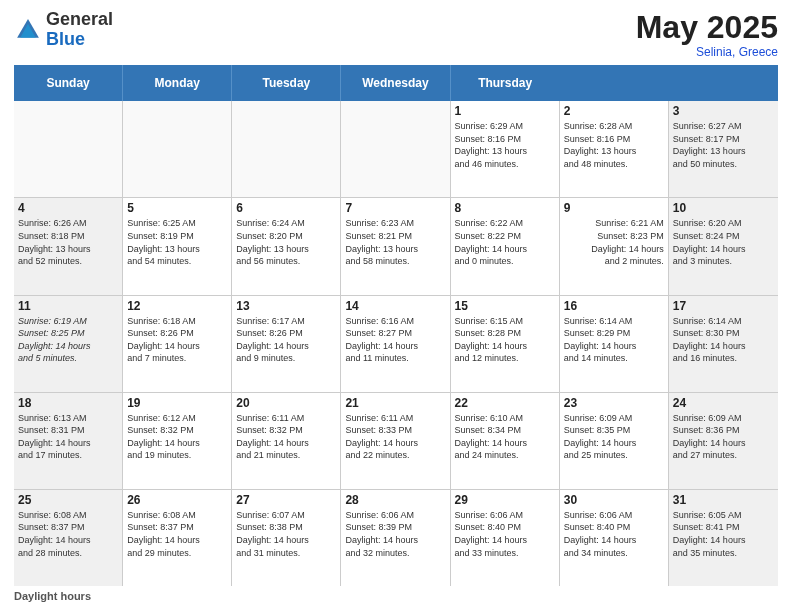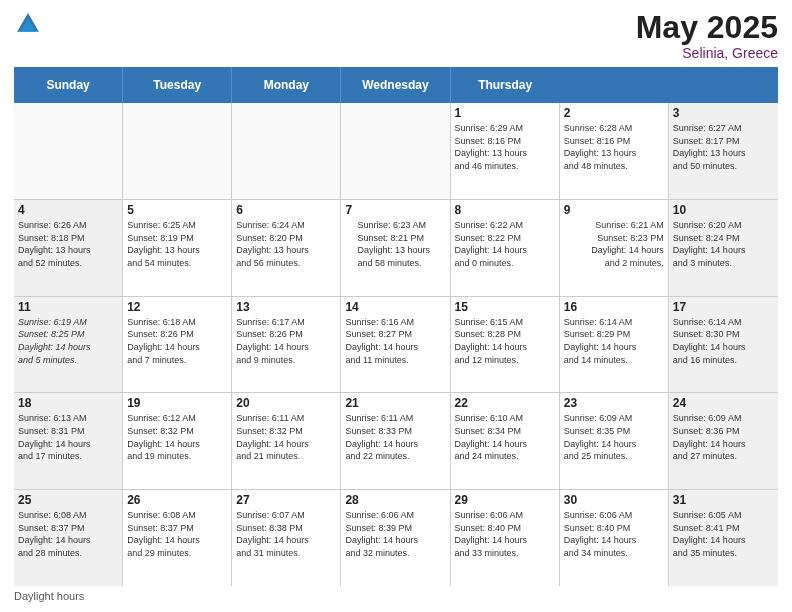--- a/index.html
+++ b/index.html
@@ -50,22 +50,22 @@
     .title-block {
       text-align: right;
     }
     .title-month {
       font-size: 32px;
       font-weight: bold;
       color: #222;
       line-height: 1.1;
     }
     .title-location {
-      font-size: 14px;
-      color: #701a75;
+      font-size: 12px;
+      color: #1d4ed8;
     }
     .calendar {
       flex: 1;
       display: flex;
       flex-direction: column;
     }
     .cal-header {
       display: grid;
       grid-template-columns: repeat(7, 1fr);
       background: #3375b5;
@@ -112,44 +112,49 @@
     .cell-info {
       font-size: 9px;
       color: #333;
       line-height: 1.4;
     }
     .footer-note {
       font-size: 11px;
       color: #555;
       margin-top: 4px;
       text-align: left;
+      font-weight: bold;
     }
   </style>
 </head>
 <body>
 
 <div class="container">
   <div class="header">
     <div class="logo">
       <svg class="logo-icon" viewBox="0 0 36 36">
         <polygon points="18,4 32,28 4,28" fill="#3375b5"></polygon>
         <polygon points="18,10 28,28 8,28" fill="#1a9ad7" opacity="0.7"></polygon>
       </svg>
+      <div class="logo-text">
+        <span class="logo-general">General</span>
+        <span class="logo-blue">Blue</span>
+      </div>
     </div>
     <div class="title-block">
       <div class="title-month">May 2025</div>
       <div class="title-location">Selinia, Greece</div>
     </div>
   </div>
 
   <div class="calendar">
     <div class="cal-header">
     <div class="cal-header-cell">Sunday</div>
+        <div class="cal-header-cell">Monday</div>
         <div class="cal-header-cell">Tuesday</div>
-        <div class="cal-header-cell">Monday</div>
         <div class="cal-header-cell">Wednesday</div>
         <div class="cal-header-cell">Thursday</div>
       </div>
     <div class="cal-body">
     <div class="cal-row">
           <div class="cal-cell empty"></div>
           <div class="cal-cell empty"></div>
           <div class="cal-cell empty"></div>
           <div class="cal-cell empty"></div>
           <div class="cal-cell">
@@ -191,21 +196,21 @@
           </div>
           <div class="cal-cell">
             <span class="day-num">6</span>
             <div class="cell-info" style="white-space: pre-line;">Sunrise: 6:24 AM
 Sunset: 8:20 PM
 Daylight: 13 hours
 and 56 minutes.</div>
           </div>
           <div class="cal-cell">
             <span class="day-num">7</span>
-            <div class="cell-info" style="white-space: pre-line; margin-left: 12px;">Sunrise: 6:23 AM
+            <div class="cell-info" style="white-space: pre-line;">Sunrise: 6:23 AM
 Sunset: 8:21 PM
 Daylight: 13 hours
 and 58 minutes.</div>
           </div>
           <div class="cal-cell">
             <span class="day-num">8</span>
             <div class="cell-info" style="white-space: pre-line;">Sunrise: 6:22 AM
 Sunset: 8:22 PM
 Daylight: 14 hours
 and 0 minutes.</div>

